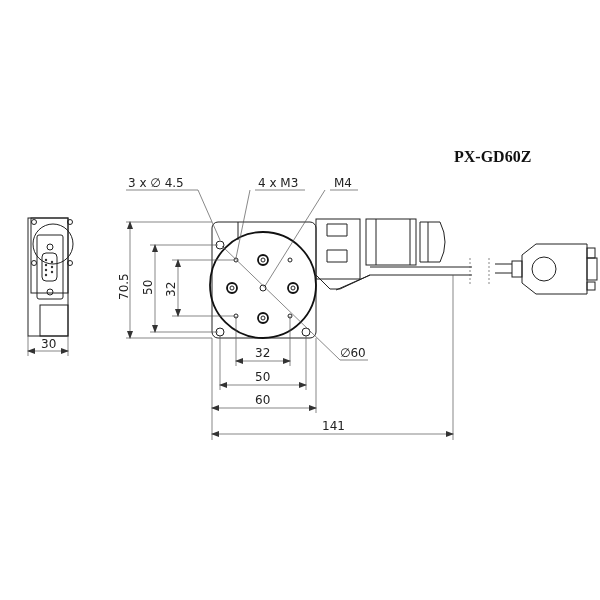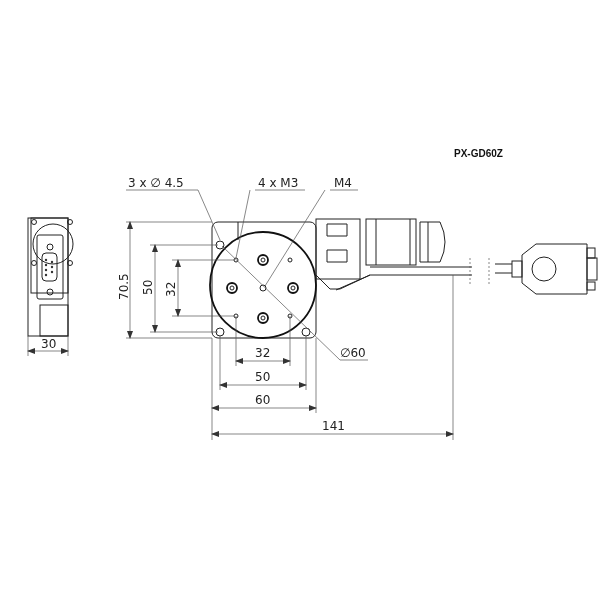--- a/index.html
+++ b/index.html
@@ -1,18 +1,18 @@
 <!DOCTYPE html>
 <html><head>
 <meta charset="utf-8">
 <style>
   html,body{margin:0;padding:0;background:#ffffff;}
   body{width:600px;height:600px;position:relative;overflow:hidden;font-family:"Liberation Sans",sans-serif;}
   svg{position:absolute;left:0;top:0;}
-  .model{position:absolute;left:454px;top:148px;font-weight:bold;font-size:10px;color:#111;font-family:Liberation Sans, sans-serif;}
+  .model{position:absolute;left:454px;top:148px;font-weight:bold;font-size:16px;color:#111;font-family:Liberation Serif, serif;}
   .lbl{font-family:"DejaVu Sans",sans-serif;font-size:12px;fill:#222;}
   .thin{stroke:#555;stroke-width:0.7;fill:none;}
   .body{stroke:#222;stroke-width:1;fill:none;}
   .bold{stroke:#111;stroke-width:1.8;fill:none;}
 </style>
 </head>
 <body>
 
 <div class="model">PX-GD60Z</div>
 

